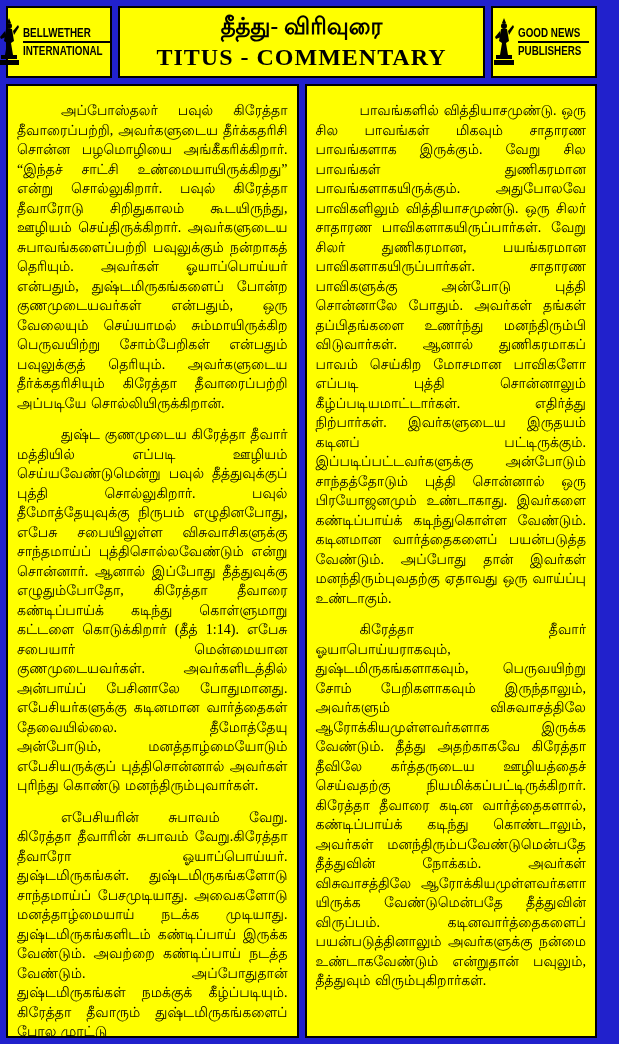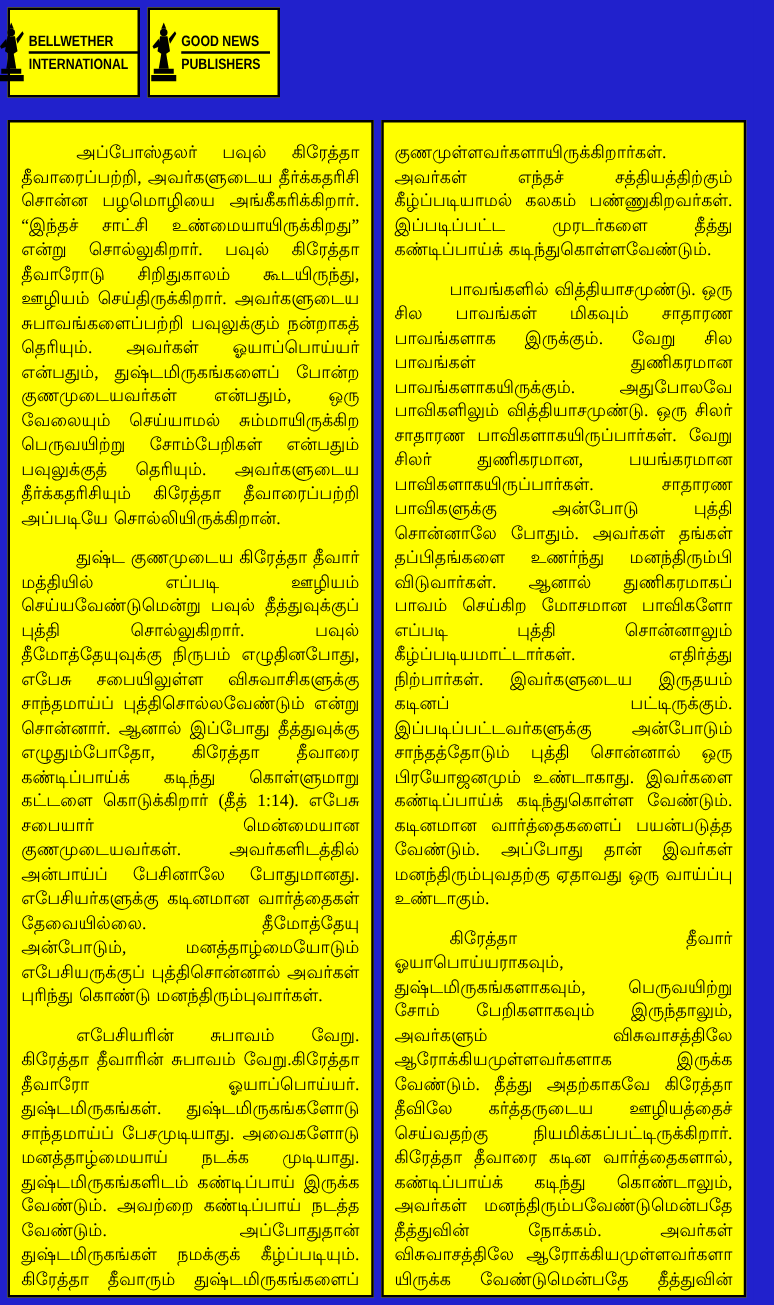--- a/index.html
+++ b/index.html
@@ -1,21 +1,21 @@
 <!DOCTYPE html>
 <html><head>
 <meta charset="utf-8">
 <style>
   * { margin: 0; padding: 0; box-sizing: border-box; }
   html, body { background: #2121cc; }
   .page {
     width: 603px; height: 1044px;
     background: #2121cc;
     padding: 6px;
-    display: flex; flex-direction: column; gap: 18px;
+    display: flex; flex-direction: column; gap: 6px;
     font-family: "Liberation Serif", "DejaVu Serif", serif;
   }
   .panel {
     background: #ffff00;
     border: 2px solid #000000;
   }
   
   .header-row { display: flex; gap: 6px; height: 72px; flex: 0 0 auto; }
   .logo-box {
     width: 106px; flex: 0 0 auto;
@@ -81,20 +81,24 @@
           </g>
         </svg>
       </span>
       <span class="logo-text">
         <span class="logo-line">BELLWETHER</span>
         <span class="logo-divider"></span>
         <span class="logo-line">INTERNATIONAL</span>
       </span>
     </div>
 
+    <div class="panel title-box">
+      <div class="title-tamil">தீத்து- விரிவுரை</div>
+      <div class="title-english">TITUS - COMMENTARY</div>
+    </div>
 
     <div class="panel logo-box">
       <span class="logo-figure">
         <svg viewBox="0 0 22 50" width="22" height="50" xmlns="http://www.w3.org/2000/svg">
           <g fill="#000000">
             <path d="M11 1 L13 6 L9 6 Z"></path>
             <circle cx="11" cy="9" r="3"></circle>
             <path d="M8 12 L14 12 L16 24 L13 26 L15 38 L7 38 L9 26 L6 24 Z"></path>
             <path d="M15 14 L20 8 L21 10 L16 18 Z"></path>
             <path d="M7 14 L2 20 L3 22 L8 20 Z"></path>
@@ -114,20 +118,19 @@
 
   <div class="body-row">
 
     <div class="panel text-column">
       <p>அப்போஸ்தலர் பவுல் கிரேத்தா தீவாரைப்பற்றி, அவர்களுடைய தீர்க்கதரிசி சொன்ன பழமொழியை அங்கீகரிக்கிறார். “இந்தச் சாட்சி உண்மையாயிருக்கிறது” என்று சொல்லுகிறார். பவுல் கிரேத்தா தீவாரோடு சிறிதுகாலம் கூடயிருந்து, ஊழியம் செய்திருக்கிறார். அவர்களுடைய சுபாவங்களைப்பற்றி பவுலுக்கும் நன்றாகத் தெரியும். அவர்கள் ஓயாப்பொய்யர் என்பதும், துஷ்டமிருகங்களைப் போன்ற குணமுடையவர்கள் என்பதும், ஒரு வேலையும் செய்யாமல் சும்மாயிருக்கிற பெருவயிற்று சோம்பேறிகள் என்பதும் பவுலுக்குத் தெரியும். அவர்களுடைய தீர்க்கதரிசியும் கிரேத்தா தீவாரைப்பற்றி அப்படியே சொல்லியிருக்கிறான்.</p>
       <p>துஷ்ட குணமுடைய கிரேத்தா தீவார் மத்தியில் எப்படி ஊழியம் செய்யவேண்டுமென்று பவுல் தீத்துவுக்குப் புத்தி சொல்லுகிறார். பவுல் தீமோத்தேயுவுக்கு நிருபம் எழுதினபோது, எபேசு சபையிலுள்ள விசுவாசிகளுக்கு சாந்தமாய்ப் புத்திசொல்லவேண்டும் என்று சொன்னார். ஆனால் இப்போது தீத்துவுக்கு எழுதும்போதோ, கிரேத்தா தீவாரை கண்டிப்பாய்க் கடிந்து கொள்ளுமாறு கட்டளை கொடுக்கிறார் (தீத் 1:14). எபேசு சபையார் மென்மையான குணமுடையவர்கள். அவர்களிடத்தில் அன்பாய்ப் பேசினாலே போதுமானது. எபேசியர்களுக்கு கடினமான வார்த்தைகள் தேவையில்லை. தீமோத்தேயு அன்போடும், மனத்தாழ்மையோடும் எபேசியருக்குப் புத்திசொன்னால் அவர்கள் புரிந்து கொண்டு மனந்திரும்புவார்கள்.</p>
       <p>எபேசியரின் சுபாவம் வேறு. கிரேத்தா தீவாரின் சுபாவம் வேறு.கிரேத்தா தீவாரோ ஓயாப்பொய்யர். துஷ்டமிருகங்கள். துஷ்டமிருகங்களோடு சாந்தமாய்ப் பேசமுடியாது. அவைகளோடு மனத்தாழ்மையாய் நடக்க முடியாது. துஷ்டமிருகங்களிடம் கண்டிப்பாய் இருக்க வேண்டும். அவற்றை கண்டிப்பாய் நடத்த வேண்டும். அப்போதுதான் துஷ்டமிருகங்கள் நமக்குக் கீழ்ப்படியும். கிரேத்தா தீவாரும் துஷ்டமிருகங்களைப் போல முரட்டு</p>
     </div>
 
     <div class="panel text-column">
-      <p class="continuation">குணமுள்ளவர்களாயிருக்கிறார்கள். அவர்கள் எந்தச் சத்தியத்திற்கும் கீழ்ப்படியாமல் கலகம் பண்ணுகிறவர்கள். இப்படிப்பட்ட முரடர்களை தீத்து கண்டிப்பாய்க் கடிந்துகொள்ளவேண்டும்.</p>
       <p>பாவங்களில் வித்தியாசமுண்டு. ஒரு சில பாவங்கள் மிகவும் சாதாரண பாவங்களாக இருக்கும். வேறு சில பாவங்கள் துணிகரமான பாவங்களாகயிருக்கும். அதுபோலவே பாவிகளிலும் வித்தியாசமுண்டு. ஒரு சிலர் சாதாரண பாவிகளாகயிருப்பார்கள். வேறு சிலர் துணிகரமான, பயங்கரமான பாவிகளாகயிருப்பார்கள். சாதாரண பாவிகளுக்கு அன்போடு புத்தி சொன்னாலே போதும். அவர்கள் தங்கள் தப்பிதங்களை உணர்ந்து மனந்திரும்பி விடுவார்கள். ஆனால் துணிகரமாகப் பாவம் செய்கிற மோசமான பாவிகளோ எப்படி புத்தி சொன்னாலும் கீழ்ப்படியமாட்டார்கள். எதிர்த்து நிற்பார்கள். இவர்களுடைய இருதயம் கடினப் பட்டிருக்கும். இப்படிப்பட்டவர்களுக்கு அன்போடும் சாந்தத்தோடும் புத்தி சொன்னால் ஒரு பிரயோஜனமும் உண்டாகாது. இவர்களை கண்டிப்பாய்க் கடிந்துகொள்ள வேண்டும். கடினமான வார்த்தைகளைப் பயன்படுத்த வேண்டும். அப்போது தான் இவர்கள் மனந்திரும்புவதற்கு ஏதாவது ஒரு வாய்ப்பு உண்டாகும்.</p>
       <p>கிரேத்தா தீவார் ஓயாபொய்யராகவும், துஷ்டமிருகங்களாகவும், பெருவயிற்று சோம் பேறிகளாகவும் இருந்தாலும், அவர்களும் விசுவாசத்திலே ஆரோக்கியமுள்ளவர்களாக இருக்க வேண்டும். தீத்து அதற்காகவே கிரேத்தா தீவிலே கர்த்தருடைய ஊழியத்தைச் செய்வதற்கு நியமிக்கப்பட்டிருக்கிறார். கிரேத்தா தீவாரை கடின வார்த்தைகளால், கண்டிப்பாய்க் கடிந்து கொண்டாலும், அவர்கள் மனந்திரும்பவேண்டுமென்பதே தீத்துவின் நோக்கம். அவர்கள் விசுவாசத்திலே ஆரோக்கியமுள்ளவர்களா யிருக்க வேண்டுமென்பதே தீத்துவின் விருப்பம். கடினவார்த்தைகளைப் பயன்படுத்தினாலும் அவர்களுக்கு நன்மை உண்டாகவேண்டும் என்றுதான் பவுலும், தீத்துவும் விரும்புகிறார்கள்.</p>
     </div>
 
   </div>
 
 </div>
 
 </body></html>

